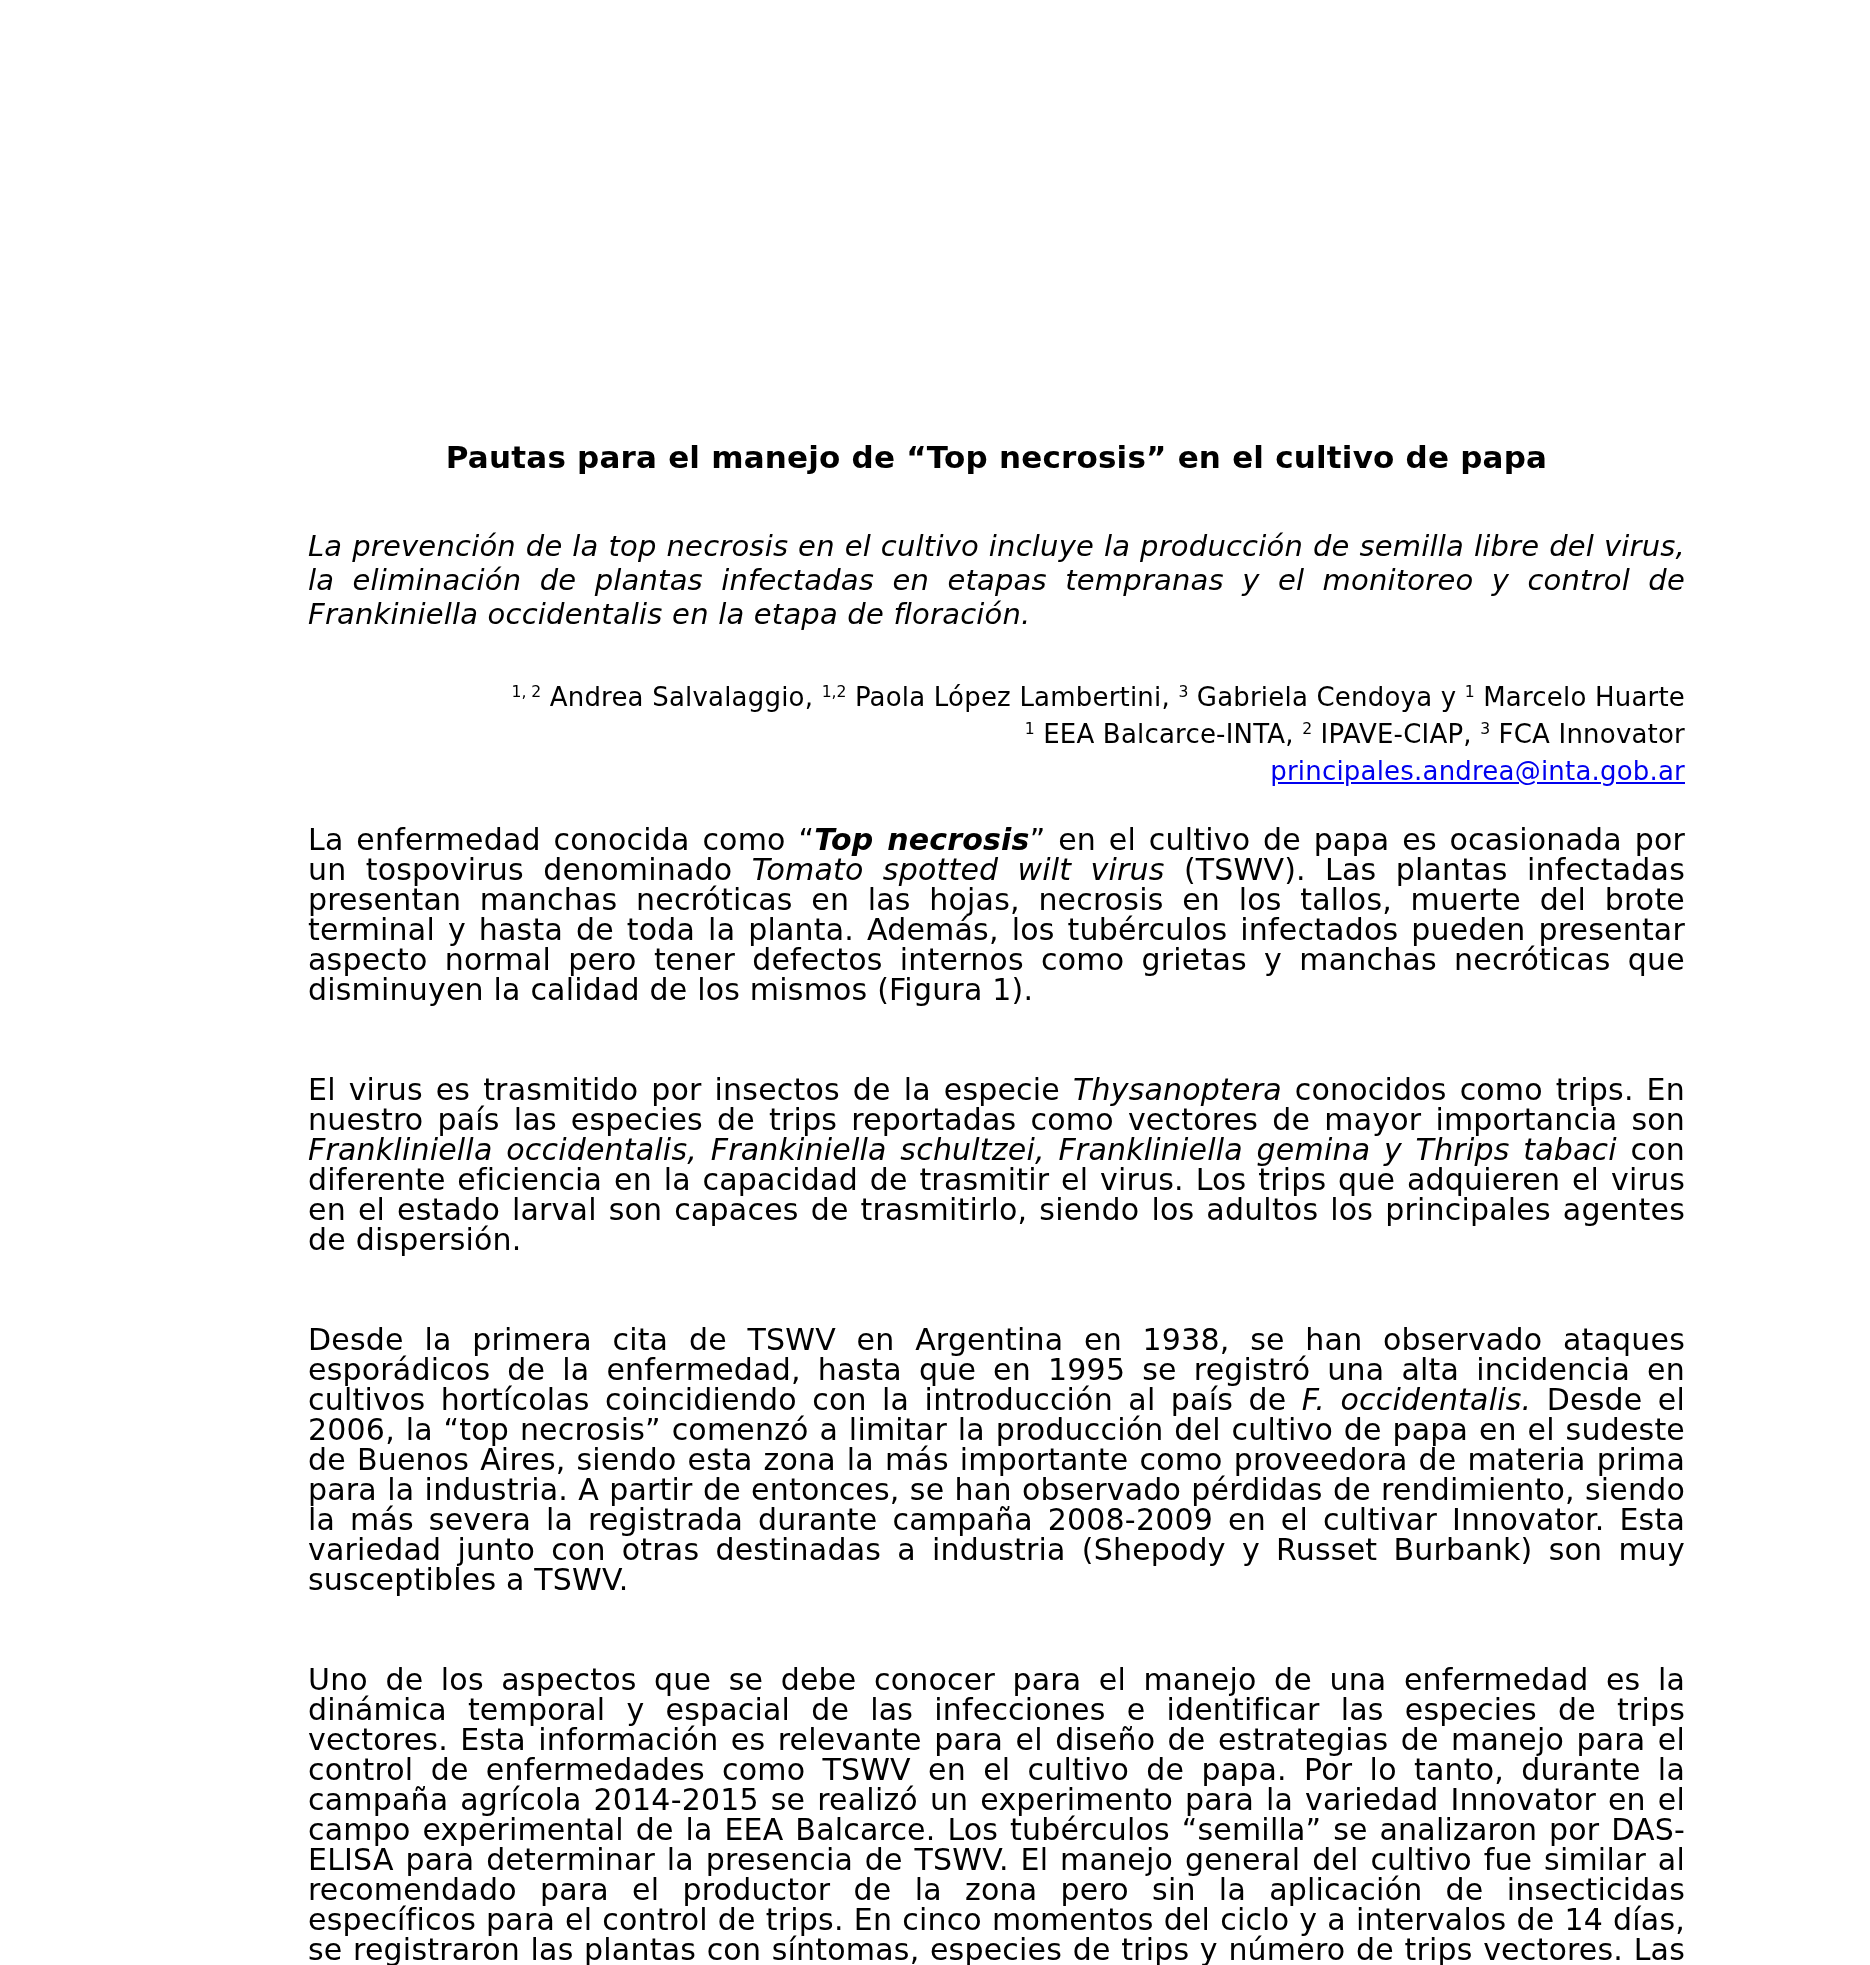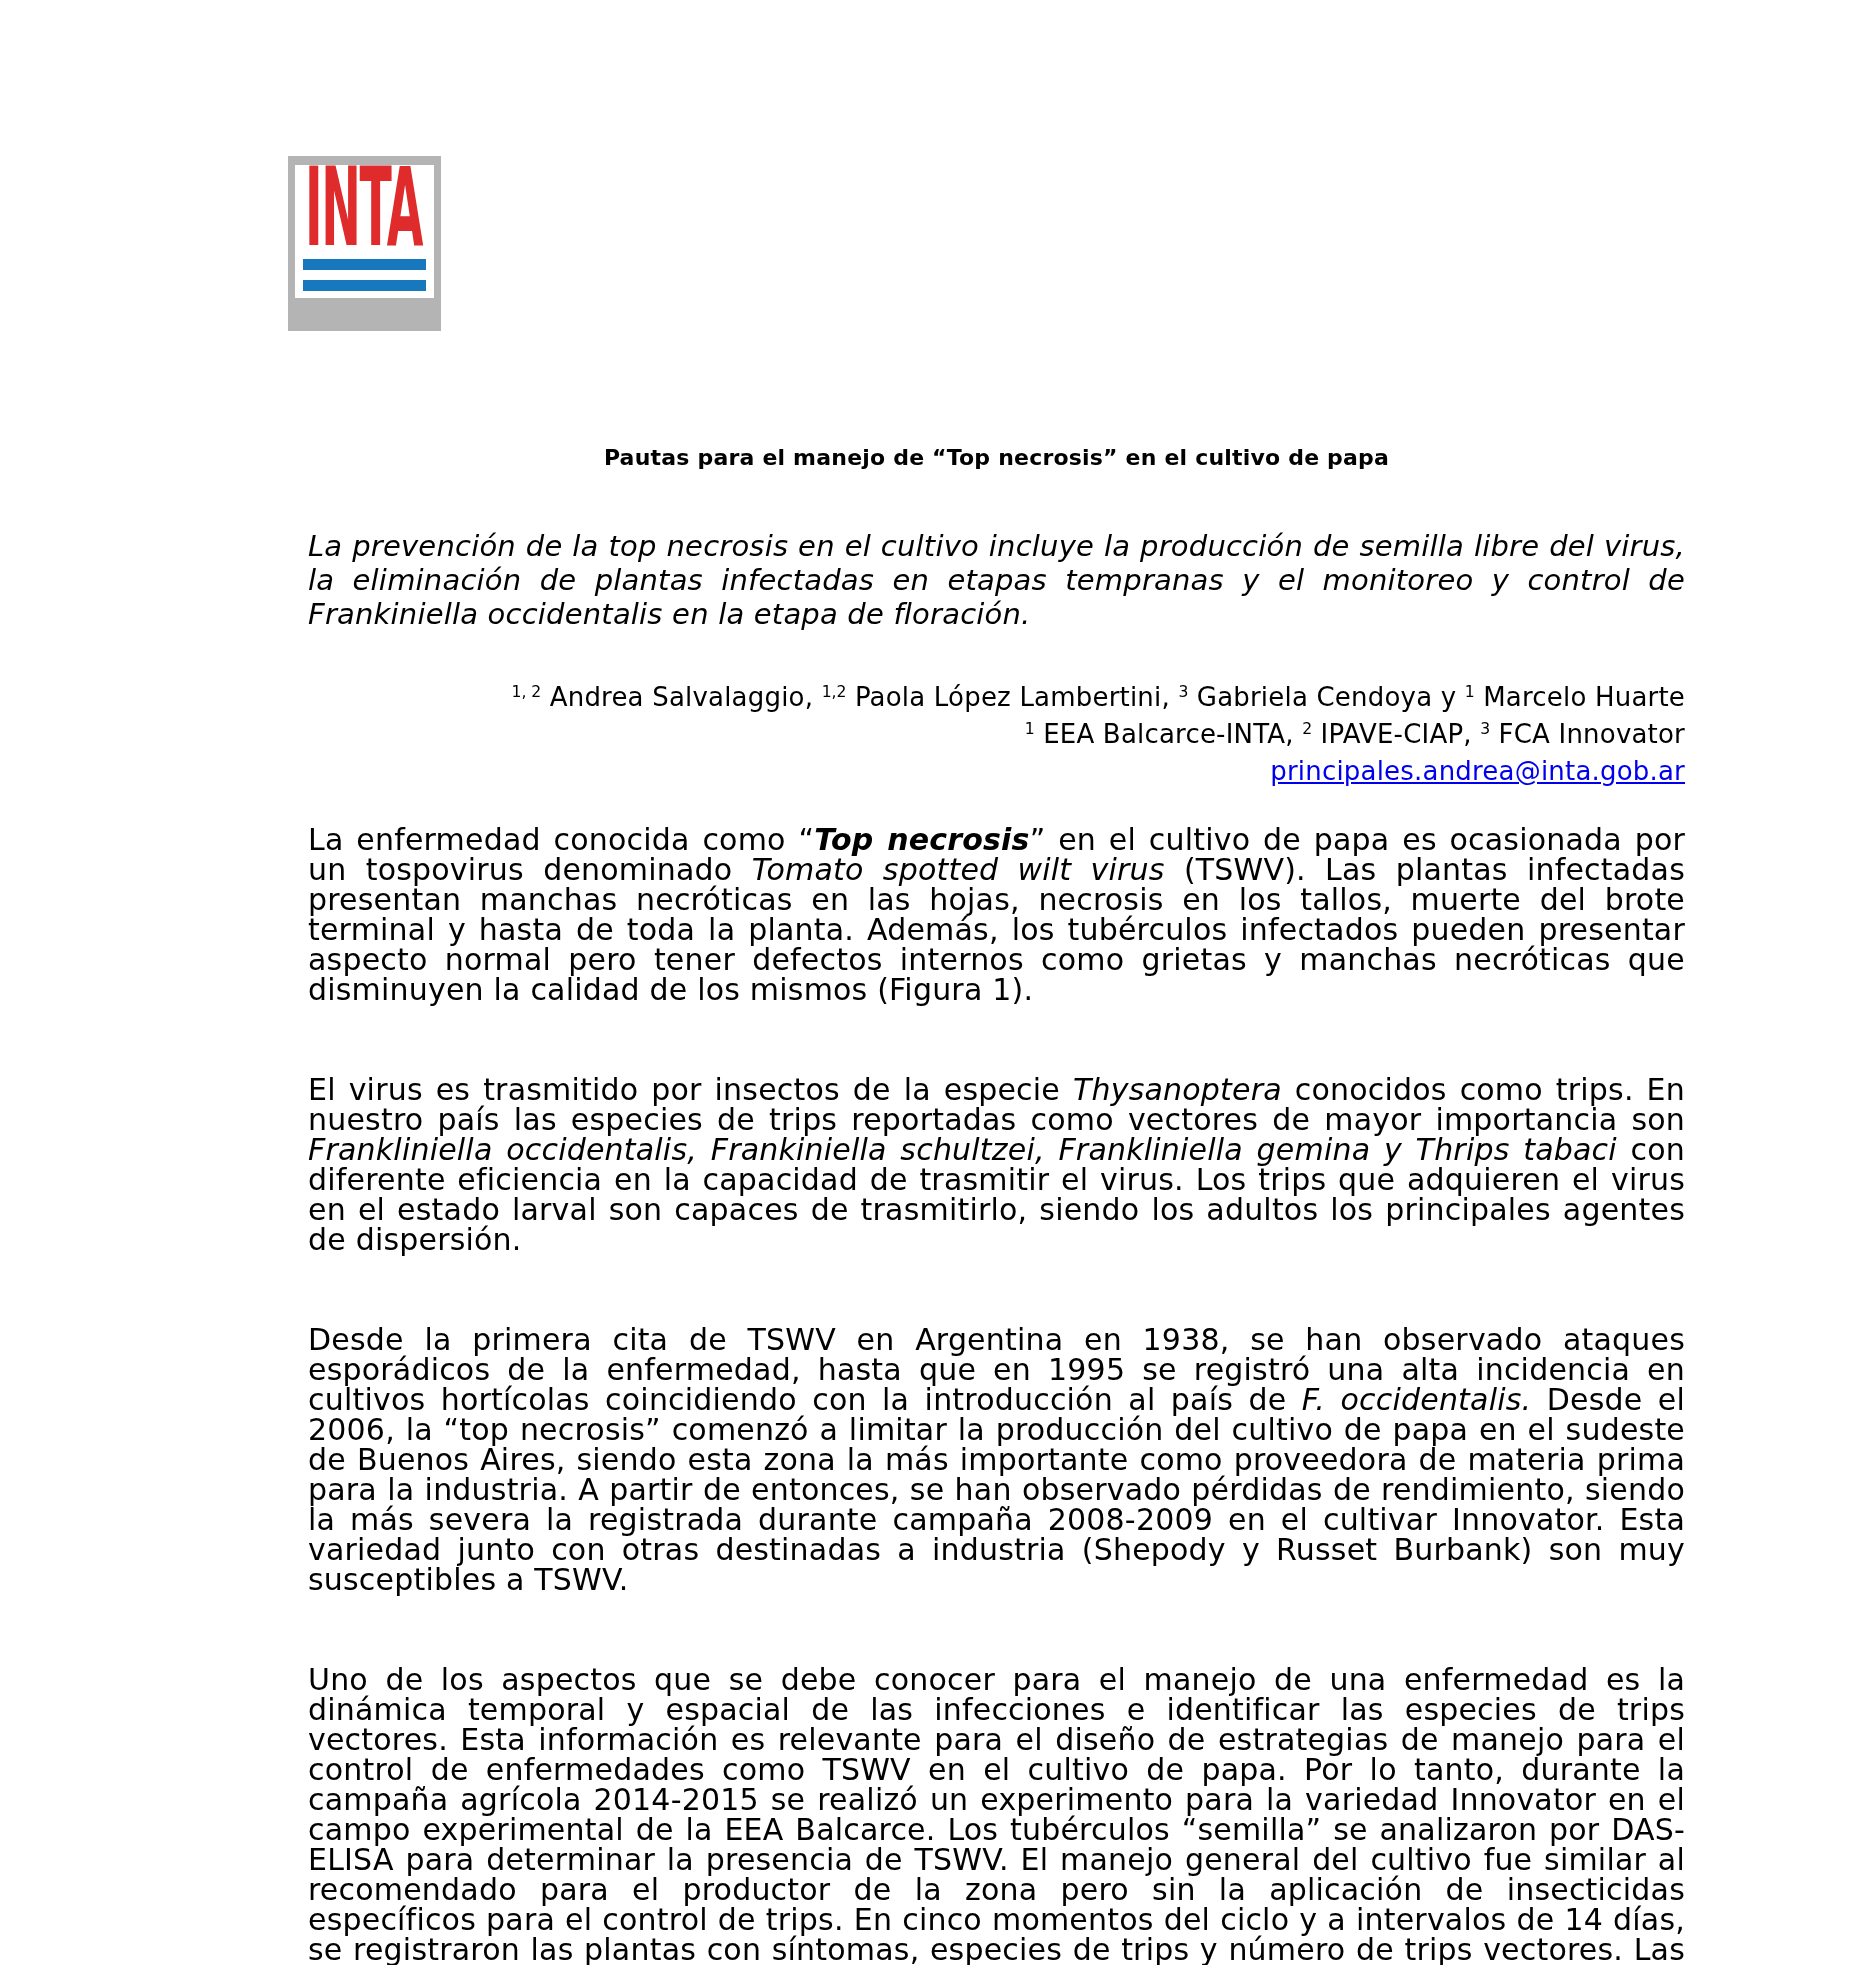--- a/index.html
+++ b/index.html
@@ -37,21 +37,21 @@
     transform-origin:top left;
     white-space:nowrap;
   }
   .logo-stripe{position:absolute;left:7.9px;width:123px;height:11px;background:var(--logo-blue);}
   .stripe-1{top:94px;}
   .stripe-2{top:115px;}
   
   .content{position:absolute;left:308px;top:0;width:1377px;}
   .title{
     margin:438px 0 0;
-    font-size:22px;line-height:39px;font-weight:bold;
+    font-size:31px;line-height:39px;font-weight:bold;
     text-align:center;letter-spacing:0.2px;
   }
   .lead{
     margin:52px 0 0;
     font-size:29px;line-height:34px;
     font-style:italic;
     text-align:justify;
     letter-spacing:0.2px;
   }
   .byline{
@@ -70,27 +70,20 @@
   }
   .run-i{font-style:italic;}
   .run-bi{font-style:italic;font-weight:bold;}
   .run-sup{font-size:0.6em;position:relative;top:-0.55em;letter-spacing:0;}
 </style>
 </head>
 <body>
 
 <div class="page">
 
-  <div class="logo">
-    <div class="logo-inner">
-      <div class="logo-text">INTA</div>
-      <div class="logo-stripe stripe-1"></div>
-      <div class="logo-stripe stripe-2"></div>
-    </div>
-  </div>
 
   <div class="content">
     <h1 class="title">Pautas para el manejo de “Top necrosis” en el cultivo de papa</h1>
 
     <p class="lead">La prevención de la top necrosis en el cultivo incluye la producción de semilla libre del virus, la eliminación de plantas infectadas en etapas tempranas y el monitoreo y control de Frankiniella occidentalis en la etapa de floración.</p>
 
     <div class="byline">
       <div><span class="run-sup">1, 2</span><span> Andrea Salvalaggio, </span><span class="run-sup">1,2</span><span> Paola López Lambertini, </span><span class="run-sup">3</span><span> Gabriela Cendoya y </span><span class="run-sup">1</span><span> Marcelo Huarte</span></div>
       <div><span class="run-sup">1</span><span> EEA Balcarce-INTA, </span><span class="run-sup">2</span><span> IPAVE-CIAP, </span><span class="run-sup">3</span><span> FCA Innovator</span></div>
       <div>

